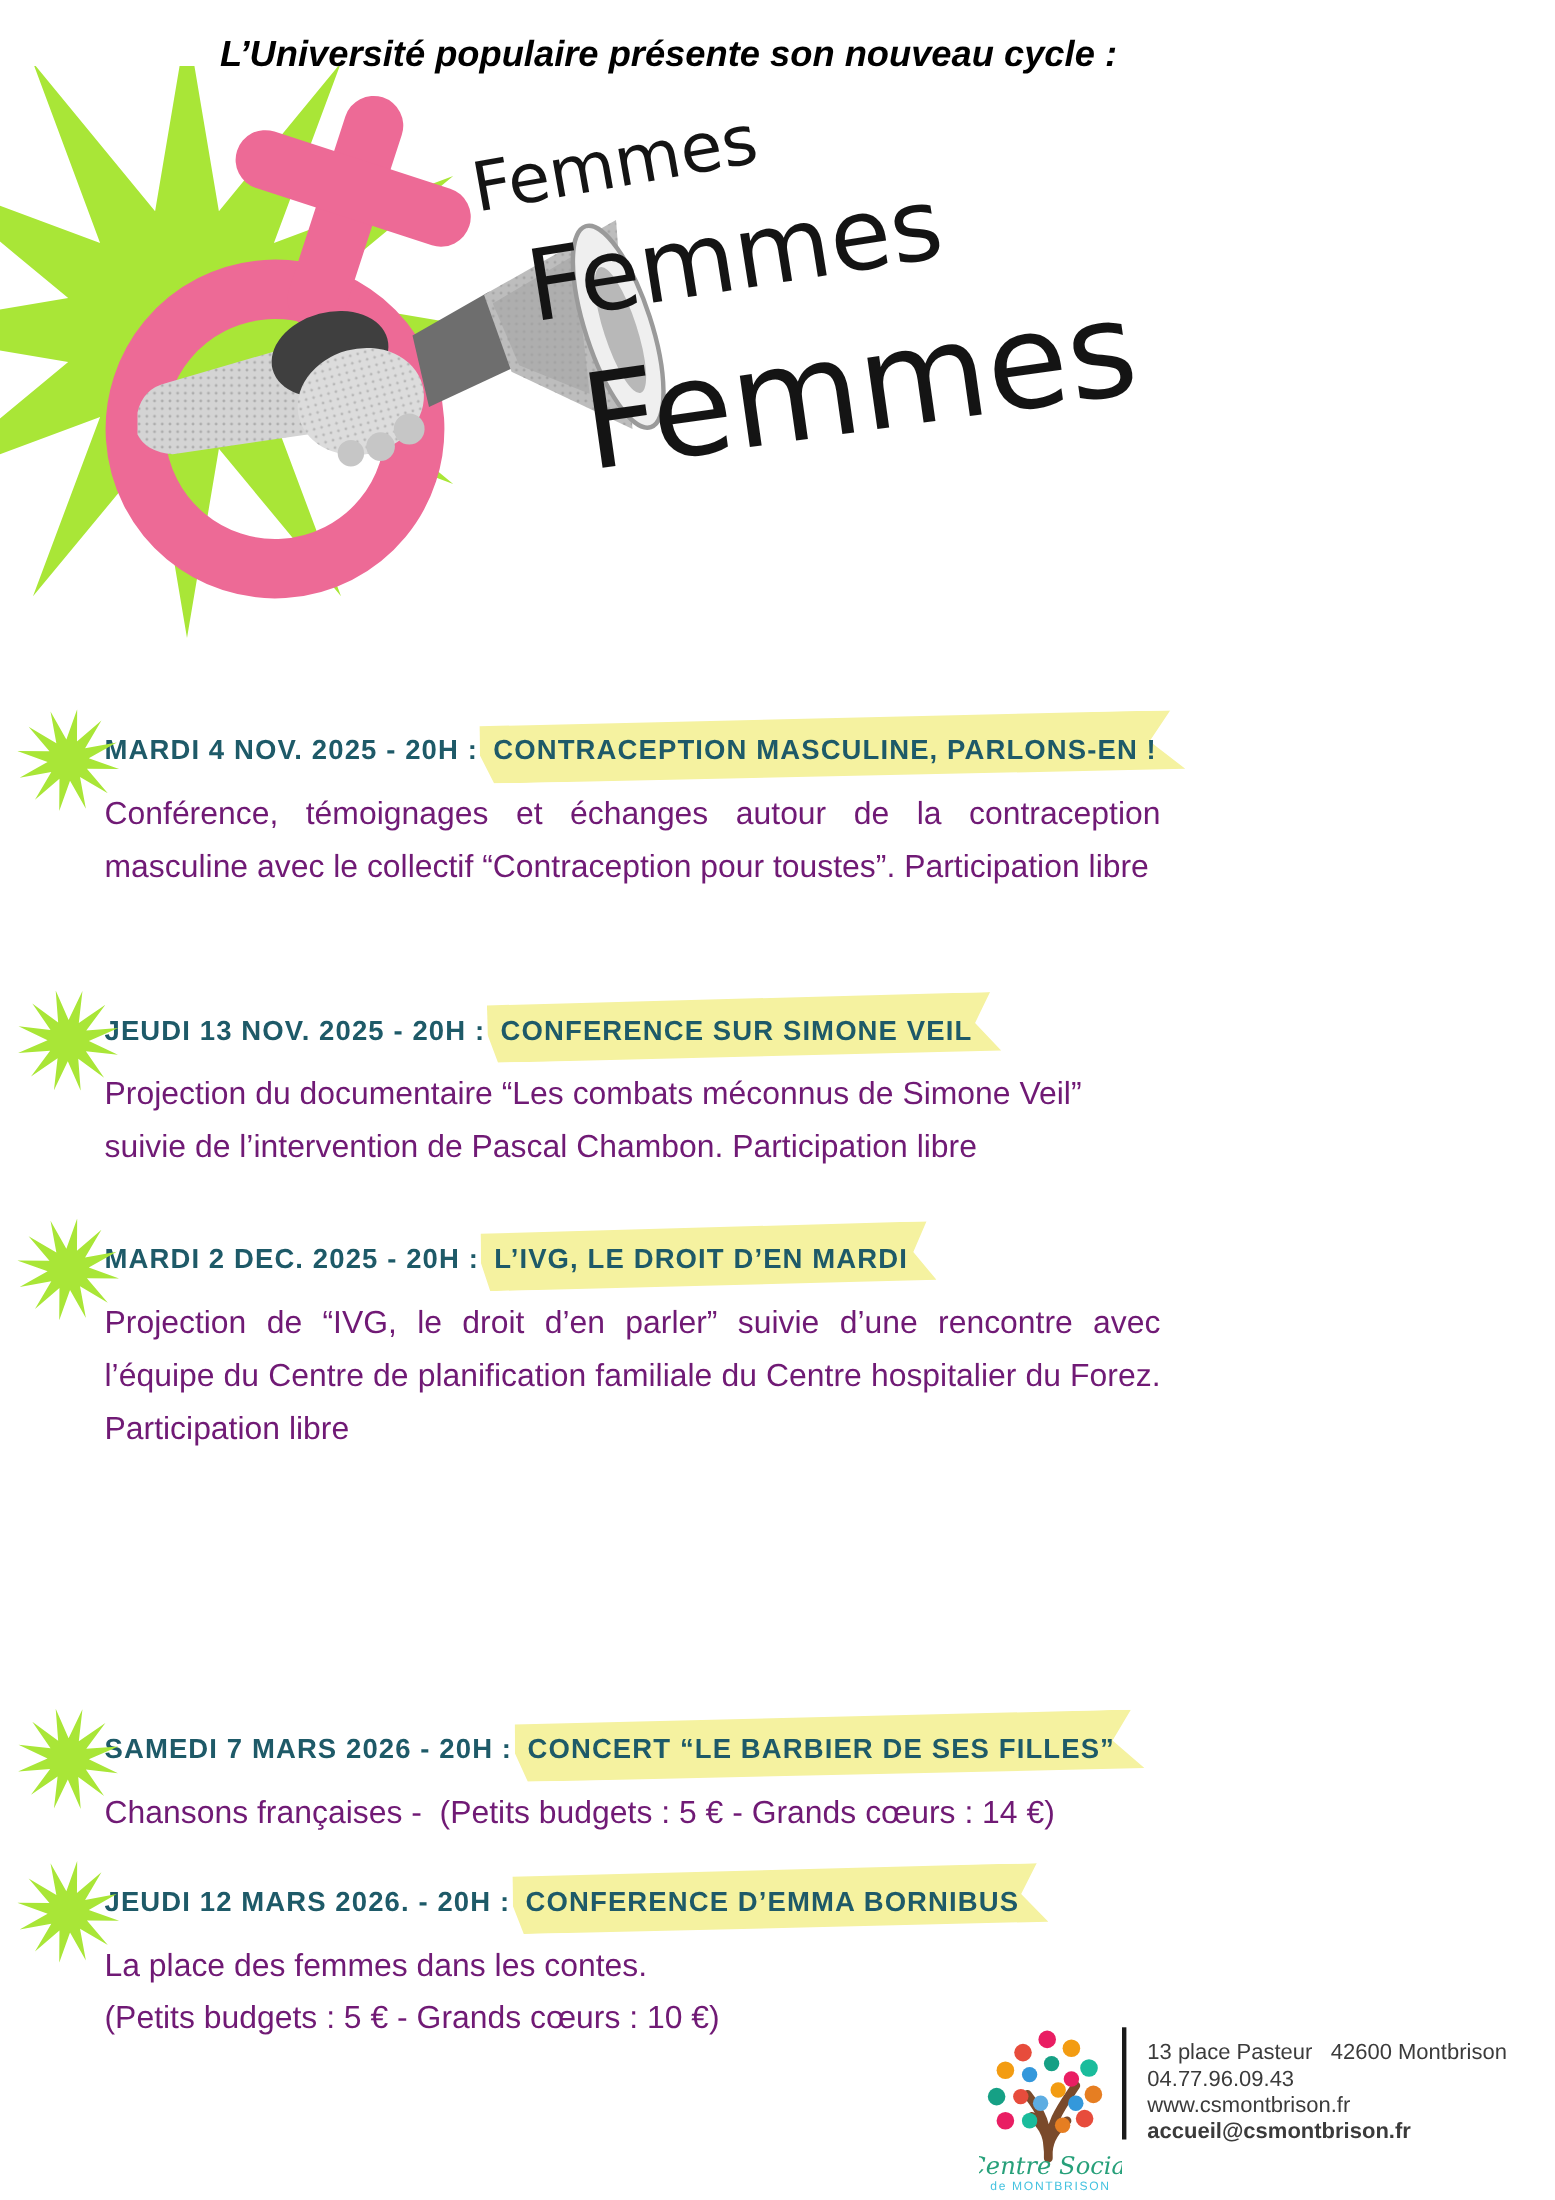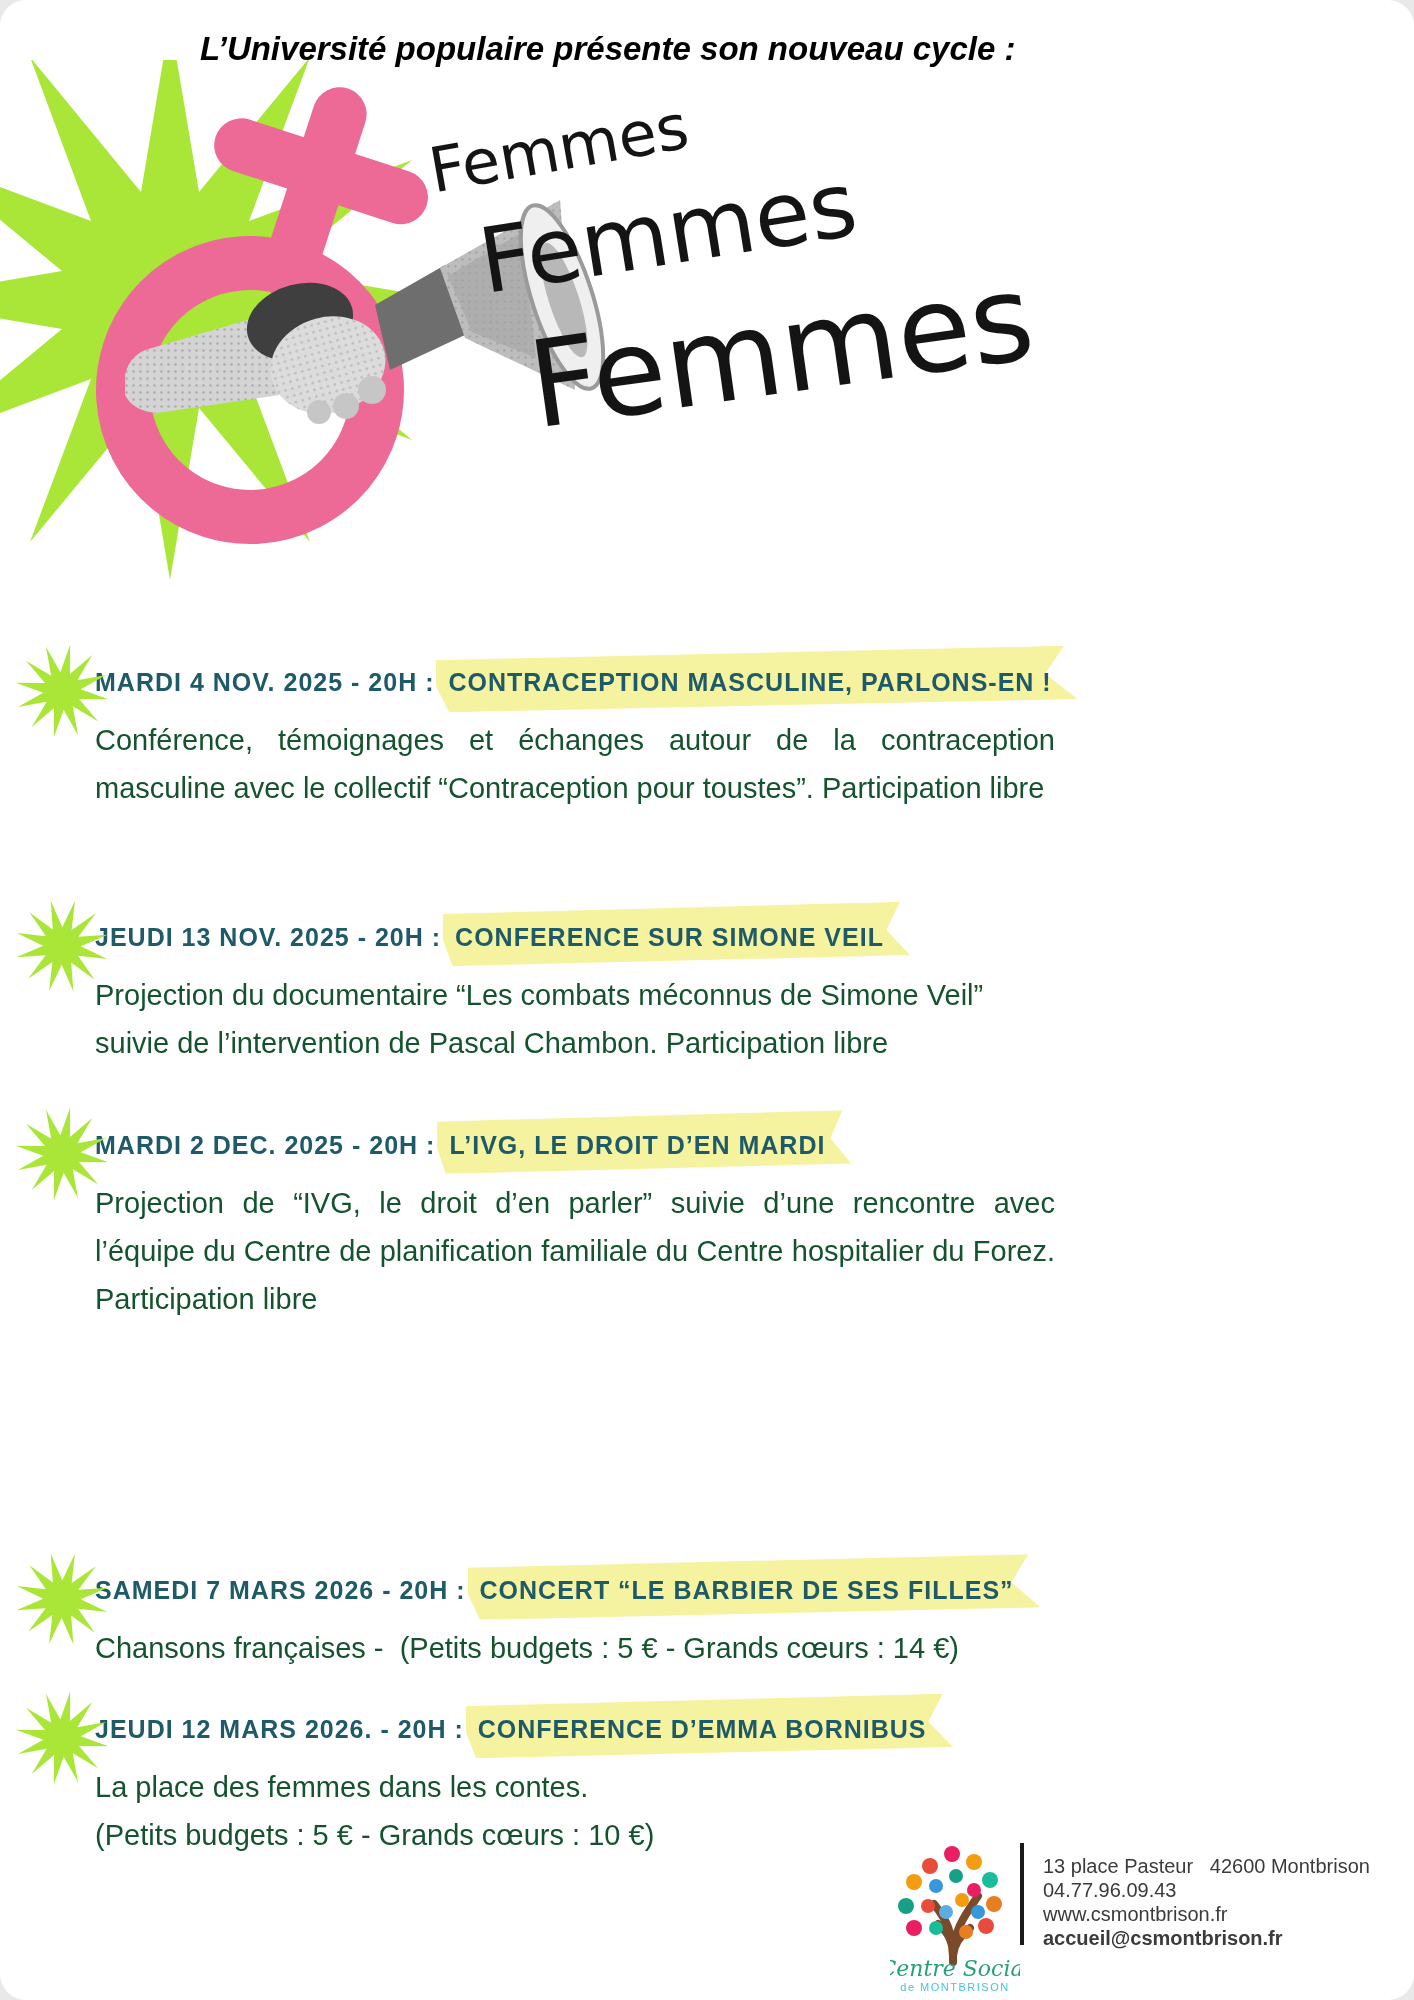--- a/index.html
+++ b/index.html
@@ -1,19 +1,19 @@
 <!DOCTYPE html>
 <html><head>
 <meta charset="utf-8">
 <style>
   html,body{margin:0;padding:0;background:#e9e9e9;}
   .poster{
     position:relative;width:1414px;height:2000px;margin:0 auto;
     background:#ffffff;overflow:hidden;
-    font-family:"Liberation Sans",sans-serif;color:#111;border-radius:26px;
+    font-family:"Liberation Sans",sans-serif;color:#111;
   }
   
   .top-title{
     position:absolute;left:200px;top:30px;width:1000px;
     font-size:33px;font-weight:bold;font-style:italic;color:#000;
     letter-spacing:0px;
   }
   
   .collage{position:absolute;left:-80px;top:60px;width:700px;height:560px;}
   .femmes{
@@ -30,21 +30,21 @@
     color:#1e5a68;line-height:1.35;white-space:nowrap;
   }
   .event .date{margin-right:10px;}
   .hl{position:relative;z-index:0;padding:2px 4px;}
   .hl::before{
     content:"";position:absolute;z-index:-1;left:-8px;right:-22px;top:-16px;bottom:-10px;
     background:#f5f2a0;transform:rotate(-0.8deg);
     clip-path:polygon(0 10%, 98% 0, 95% 48%, 100% 92%, 2% 100%, 0 55%);
   }
   .desc{
-    margin:0;font-size:29px;line-height:48px;color:#14532d;
+    margin:0;font-size:29px;line-height:48px;color:#701a75;
     white-space:pre-wrap;
   }
   .desc.justify{text-align:justify;}
   .mini-star{
     position:absolute;left:-80px;top:-22px;width:94px;height:94px;background:#a9e637;
     transform:rotate(10deg);
     clip-path:polygon(50% 0%,55.2% 30.7%,75% 6.7%,64.1% 35.9%,93.3% 25%,69.3% 44.8%,
       100% 50%,69.3% 55.2%,93.3% 75%,64.1% 64.1%,75% 93.3%,55.2% 69.3%,50% 100%,
       44.8% 69.3%,25% 93.3%,35.9% 64.1%,6.7% 75%,30.7% 55.2%,0% 50%,30.7% 44.8%,
       6.7% 25%,35.9% 35.9%,25% 6.7%,44.8% 30.7%);

